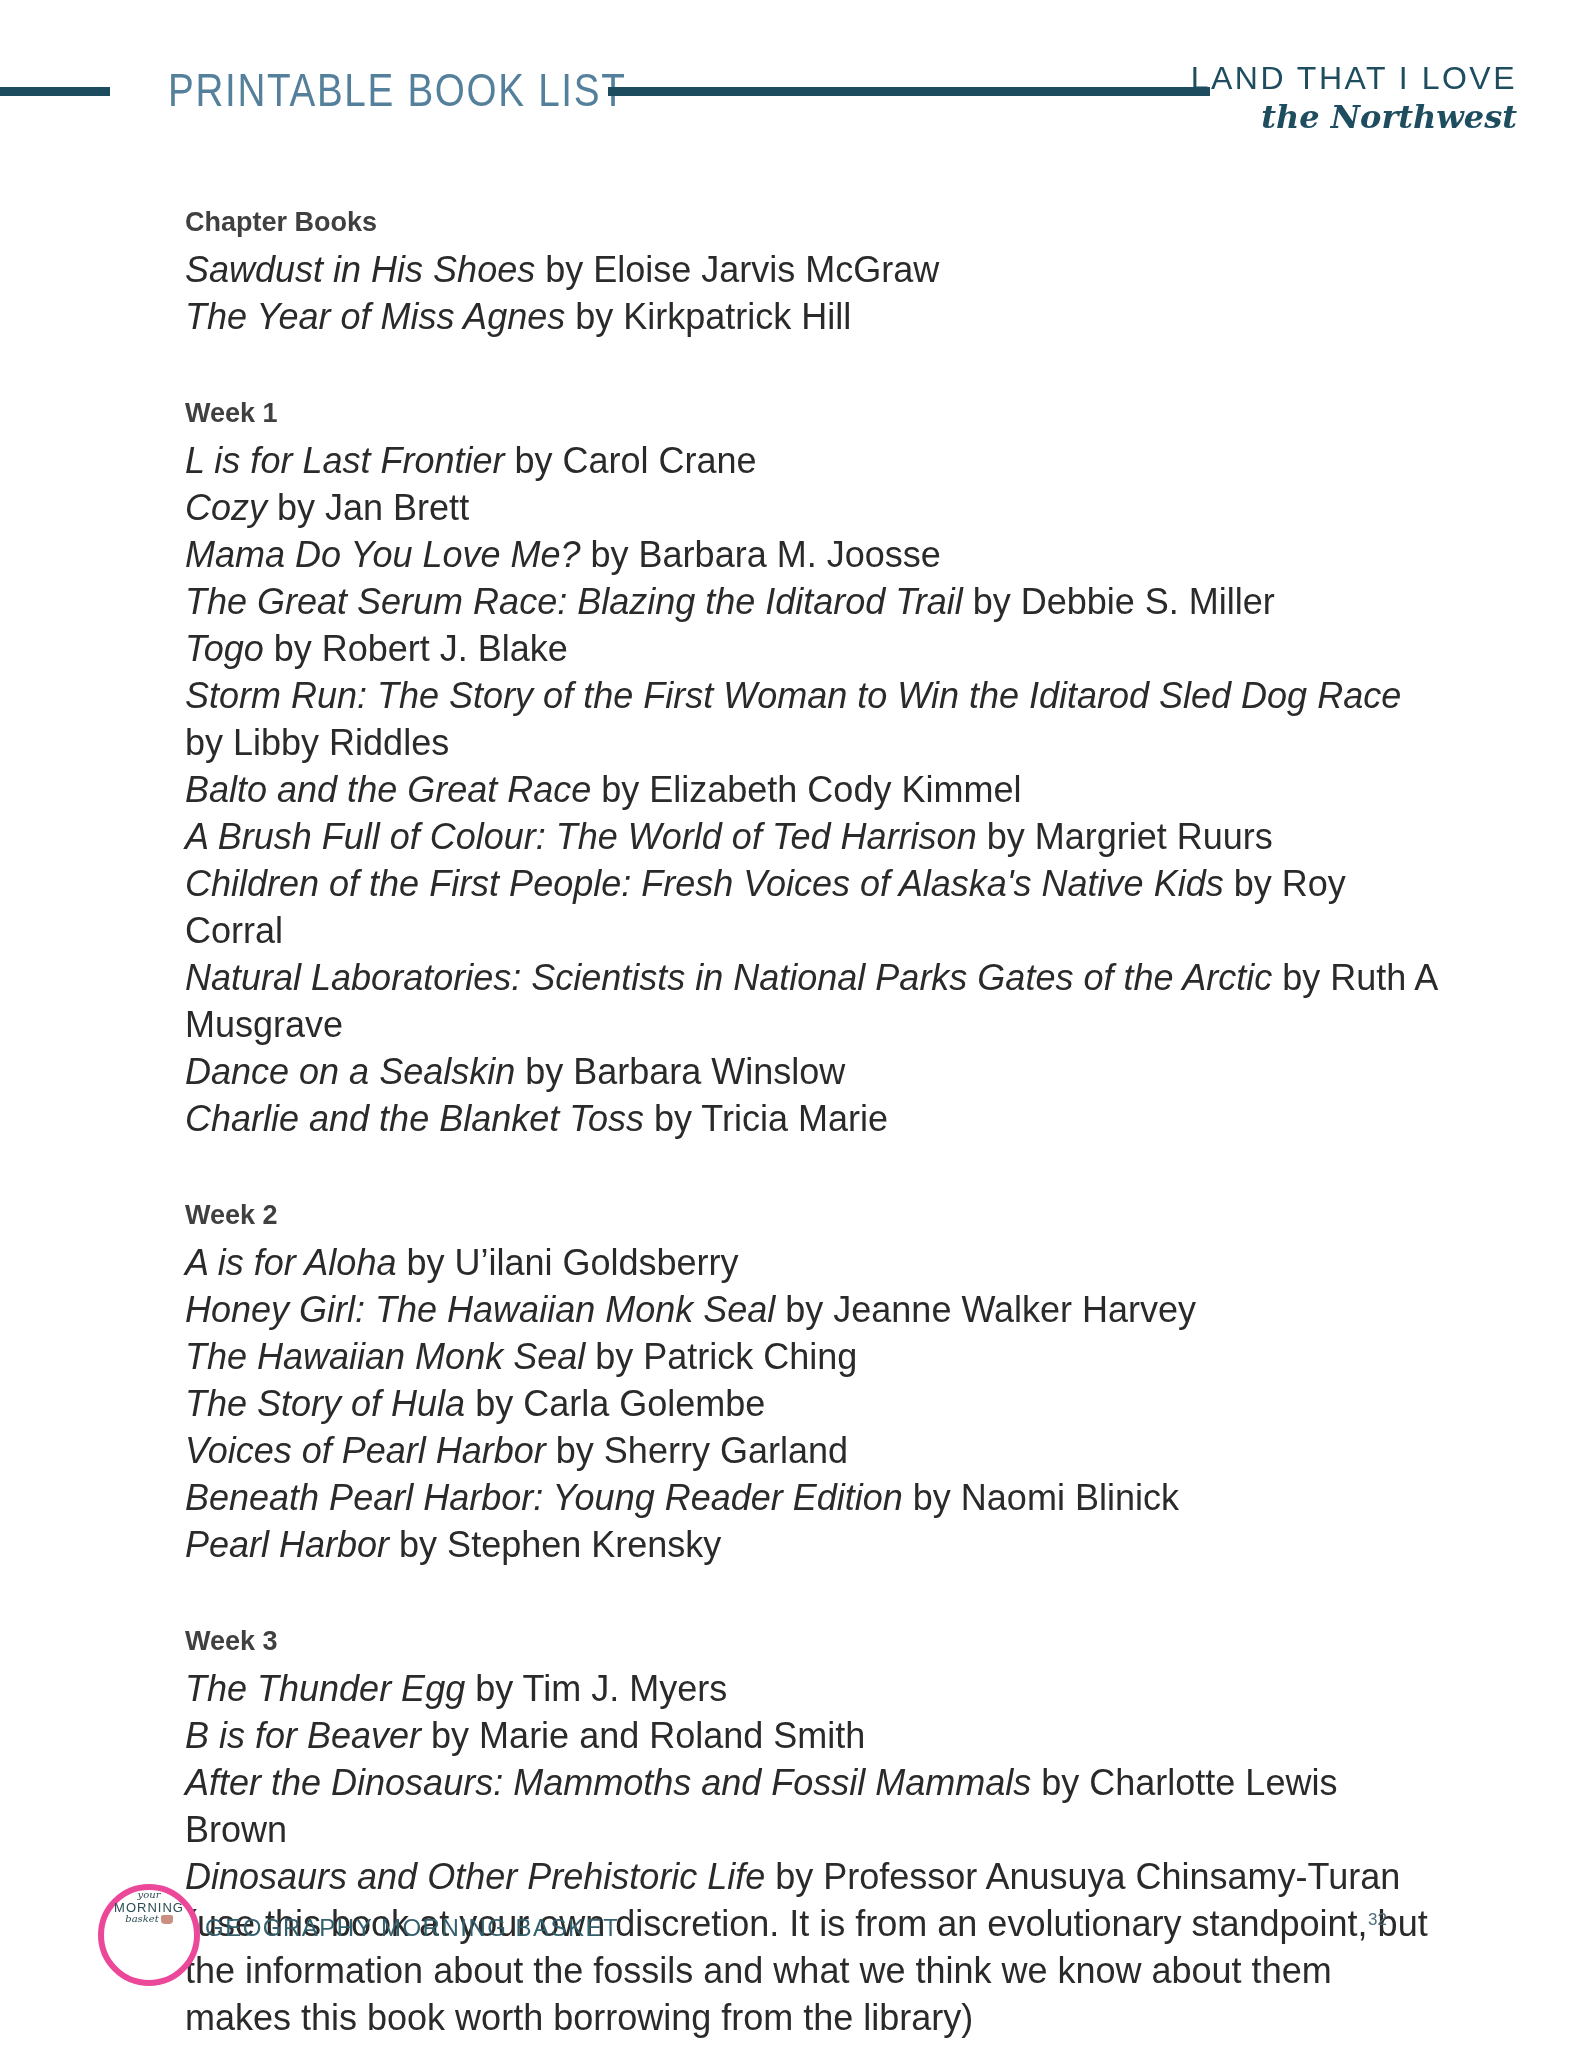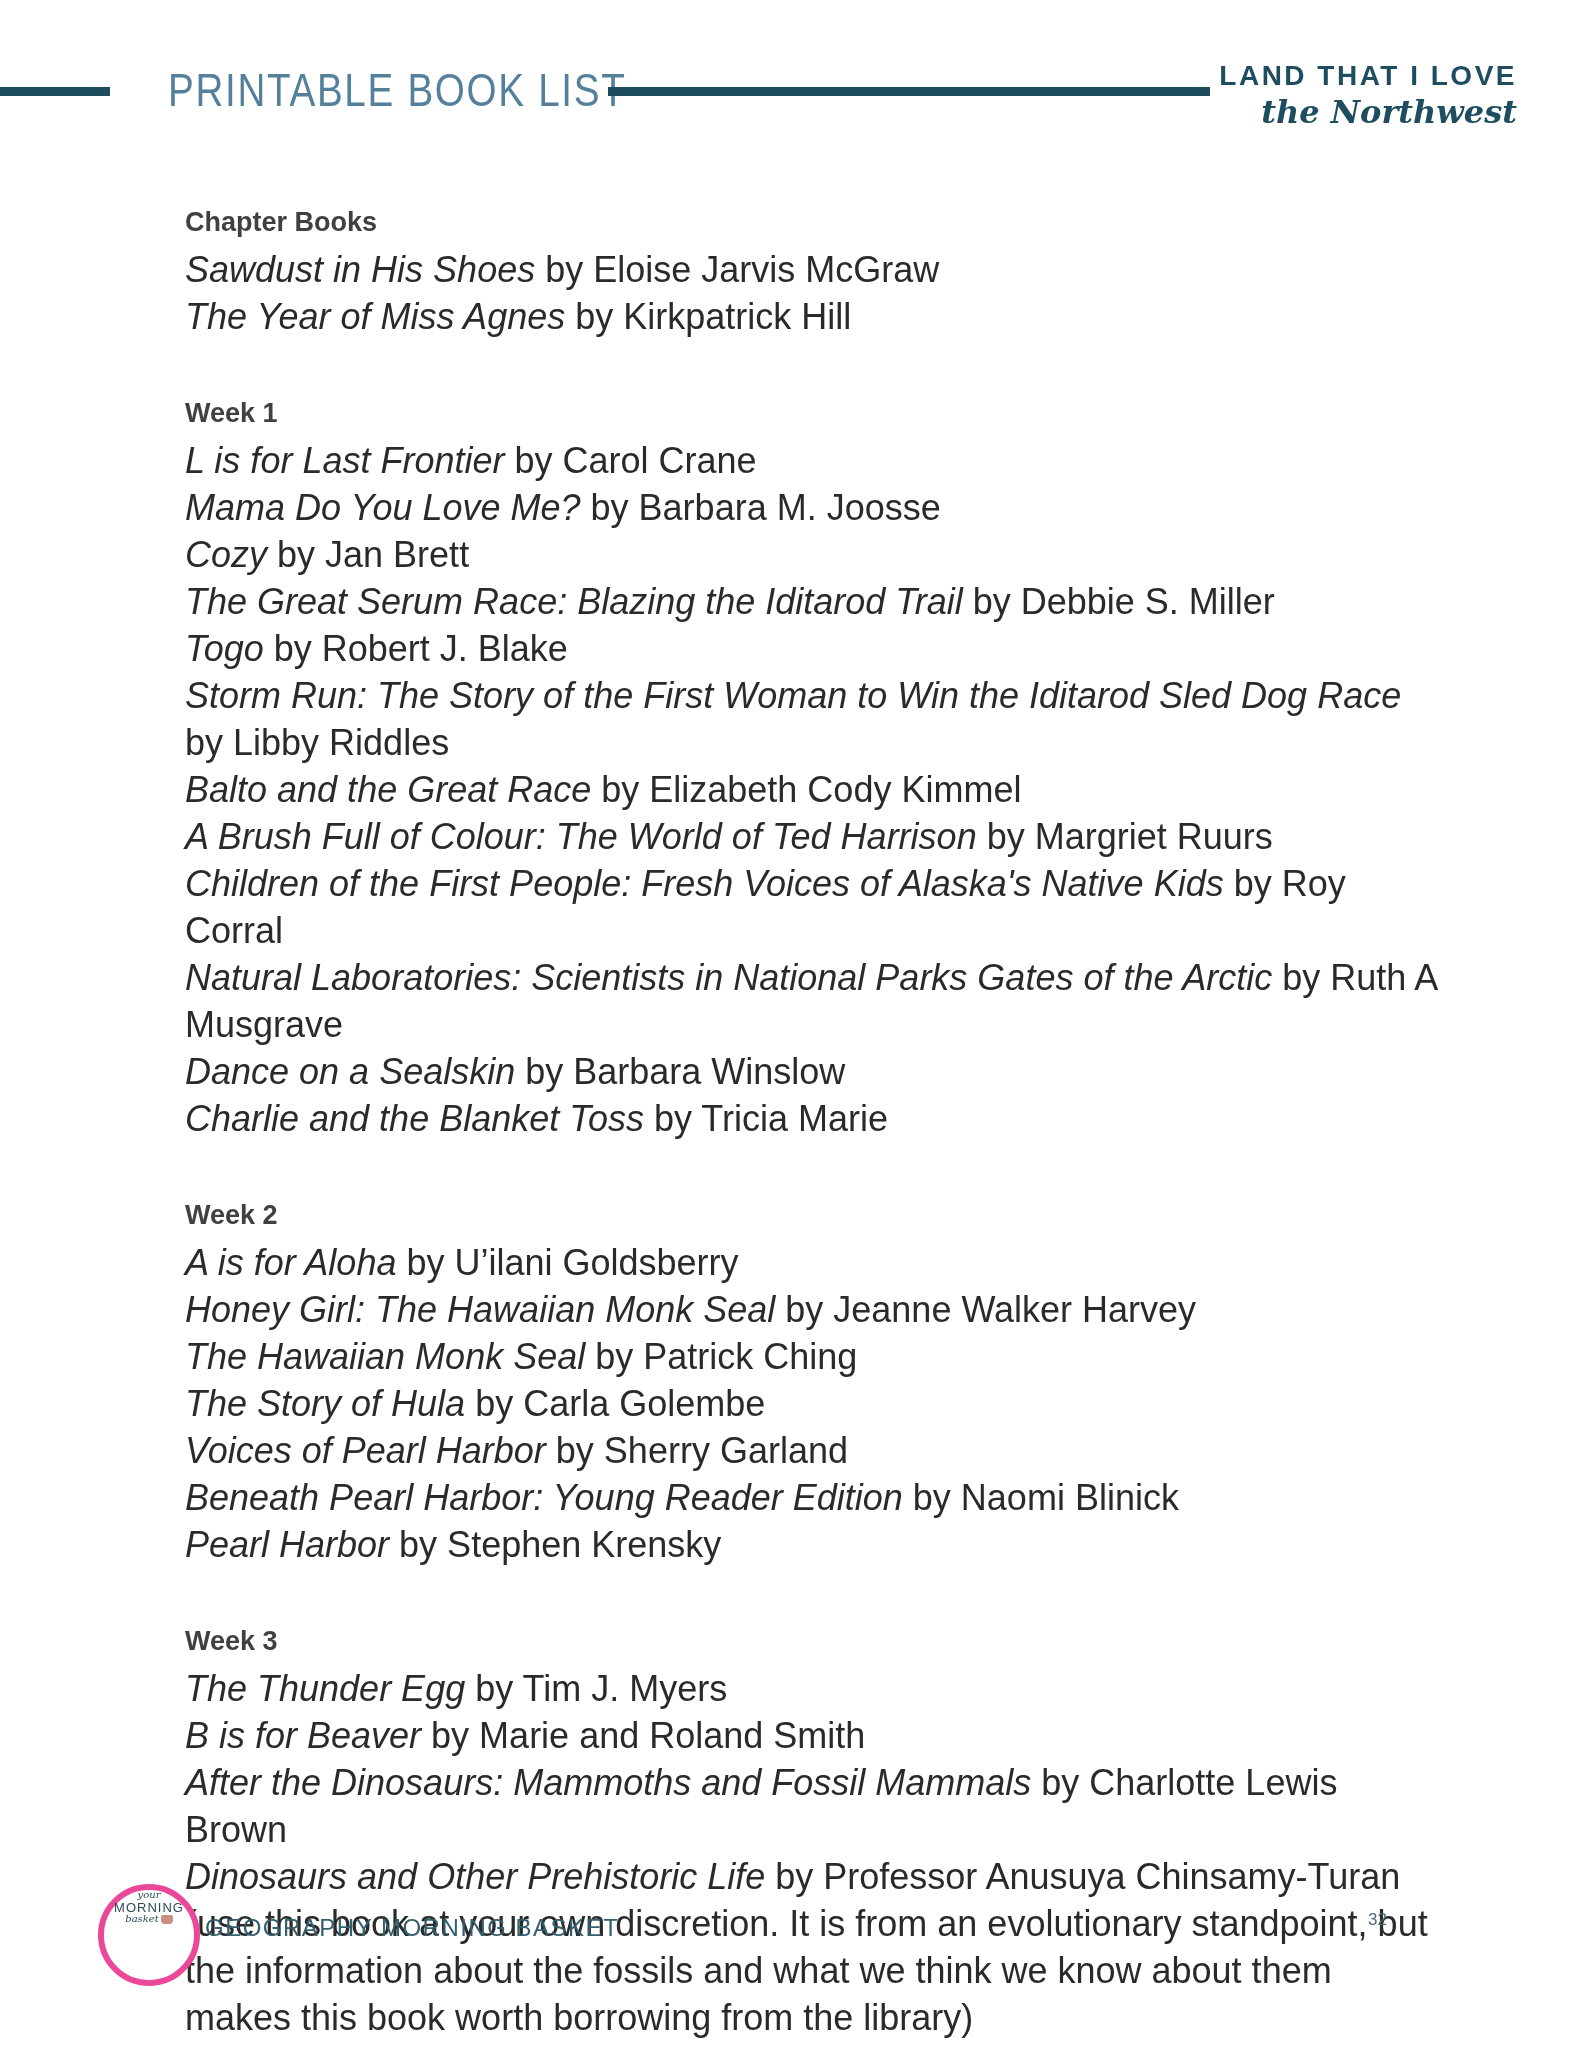--- a/index.html
+++ b/index.html
@@ -19,21 +19,21 @@
   .doc-title{
     position:absolute;left:168px;top:63px;
     margin:0;
     font-size:46px;font-weight:400;letter-spacing:2px;
     color:#54809b;
     transform:scaleX(0.84);transform-origin:left center;
     white-space:nowrap;
   }
   .brand{position:absolute;right:66px;top:60px;text-align:right;color:#1e4d60;}
   .brand-top{
-    font-size:28px;letter-spacing:2.5px;font-weight:700;white-space:nowrap;
+    font-size:32px;letter-spacing:2.5px;font-weight:400;white-space:nowrap;
   }
   .brand-script{
     font-family:"DejaVu Serif", serif;
     font-style:italic;font-weight:600;
     font-size:32px;line-height:40px;
     white-space:nowrap;
   }
 
   
   .main{
@@ -108,23 +108,23 @@
   <p class="book-line"><span class="book-title">Sawdust in His Shoes</span><span class="book-rest"> by Eloise Jarvis McGraw</span></p>
 
   <p class="book-line"><span class="book-title">The Year of Miss Agnes</span><span class="book-rest"> by Kirkpatrick Hill</span></p>
 </section>
 
   <section class="book-section">
     <h2 class="section-heading">Week 1</h2>
 
   <p class="book-line"><span class="book-title">L is for Last Frontier</span><span class="book-rest"> by Carol Crane</span></p>
 
+  <p class="book-line"><span class="book-title">Cozy</span><span class="book-rest"> by Jan Brett</span></p>
+
   <p class="book-line"><span class="book-title">Mama Do You Love Me?</span><span class="book-rest"> by Barbara M. Joosse</span></p>
-
-  <p class="book-line"><span class="book-title">Cozy</span><span class="book-rest"> by Jan Brett</span></p>
 
   <p class="book-line"><span class="book-title">The Great Serum Race: Blazing the Iditarod Trail</span><span class="book-rest"> by Debbie S. Miller</span></p>
 
   <p class="book-line"><span class="book-title">Togo</span><span class="book-rest"> by Robert J. Blake</span></p>
 
   <p class="book-line"><span class="book-title">Storm Run: The Story of the First Woman to Win the Iditarod Sled Dog Race</span><span class="book-rest"> by Libby Riddles</span></p>
 
   <p class="book-line"><span class="book-title">Balto and the Great Race</span><span class="book-rest"> by Elizabeth Cody Kimmel</span></p>
 
   <p class="book-line"><span class="book-title">A Brush Full of Colour: The World of Ted Harrison</span><span class="book-rest"> by Margriet Ruurs</span></p>

